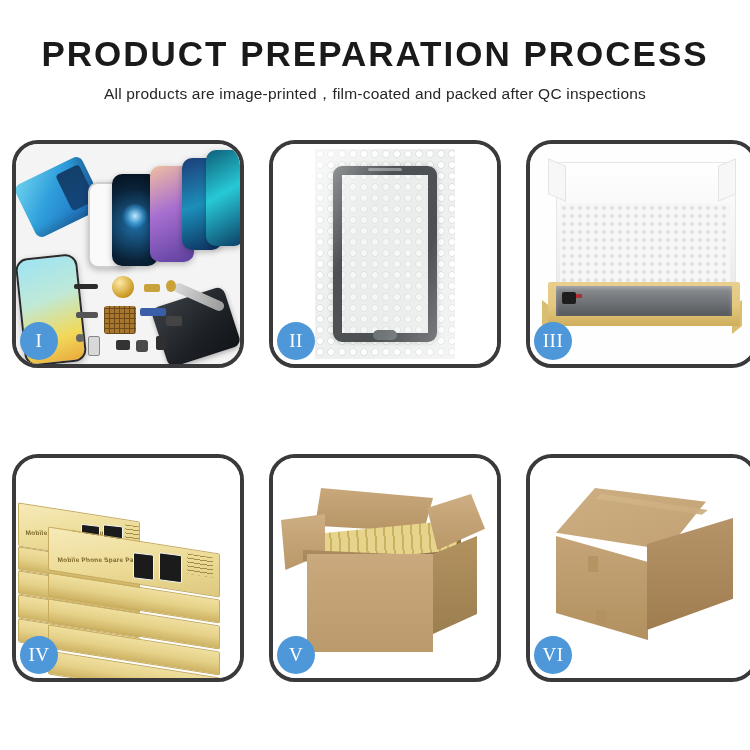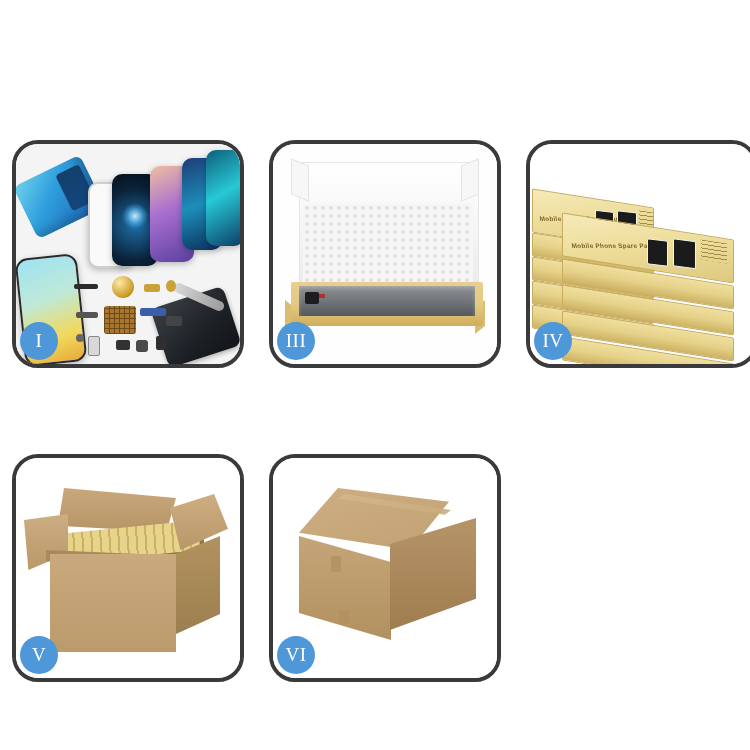--- a/index.html
+++ b/index.html
@@ -290,20 +290,24 @@
     position:absolute;left:18px;top:24px;width:190px;height:140px;
     background:linear-gradient(160deg,#f2f2f2,#e8e8e8);z-index:-1;
     clip-path:polygon(20% 0,100% 18%,78% 100%,0 74%);
   }
 </style>
 </head>
 <body>
 
 <div class="page">
 
+  <div class="header">
+    <div class="title">PRODUCT PREPARATION PROCESS</div>
+    <div class="subtitle">All products are image-printed，film-coated and packed after QC inspections</div>
+  </div>
 
   <div class="grid">
 
     <div class="card">
       <div class="stage p1">
         <div class="blue-film"></div>
         <div class="ph ph-white"></div>
         <div class="ph ph-black"></div>
         <div class="ph ph-purple"></div>
         <div class="ph ph-cyan"></div>
@@ -321,20 +325,29 @@
         <div class="sp s6"></div>
         <div class="sp s7"></div>
         <div class="sp s8"></div>
         <div class="sp s9"></div>
         <div class="sp s10"></div>
         <div class="sp s11"></div>
       </div>
       <div class="badge">I</div>
     </div>
 
+    <div class="card">
+      <div class="stage p2">
+        <div class="wrap">
+          <div class="panel"></div>
+          <div class="gloss"></div>
+        </div>
+      </div>
+      <div class="badge">II</div>
+    </div>
 
     <div class="card">
       <div class="stage p3">
         <div class="lid"></div>
         <div class="lidflapL"></div>
         <div class="lidflapR"></div>
         <div class="foam"></div>
         <div class="trayEdgeL"></div>
         <div class="trayEdgeR"></div>
         <div class="tray">

